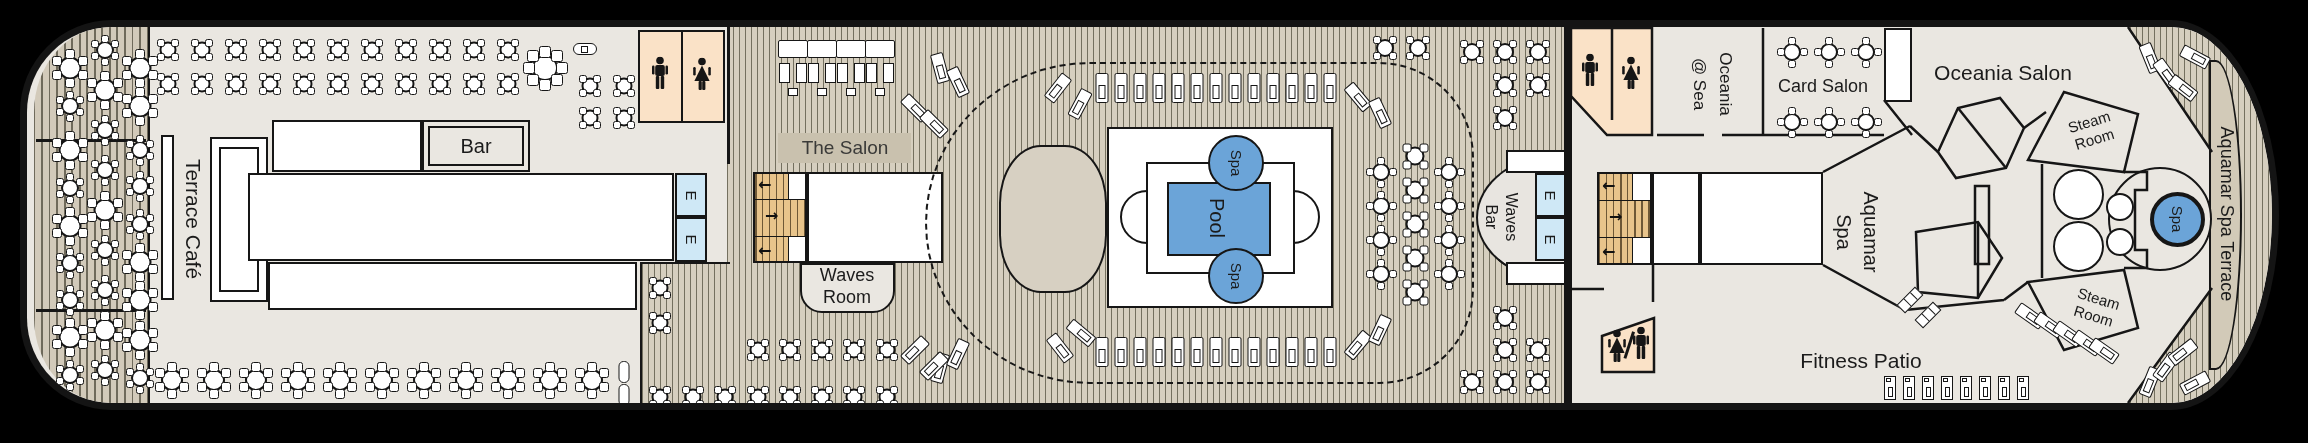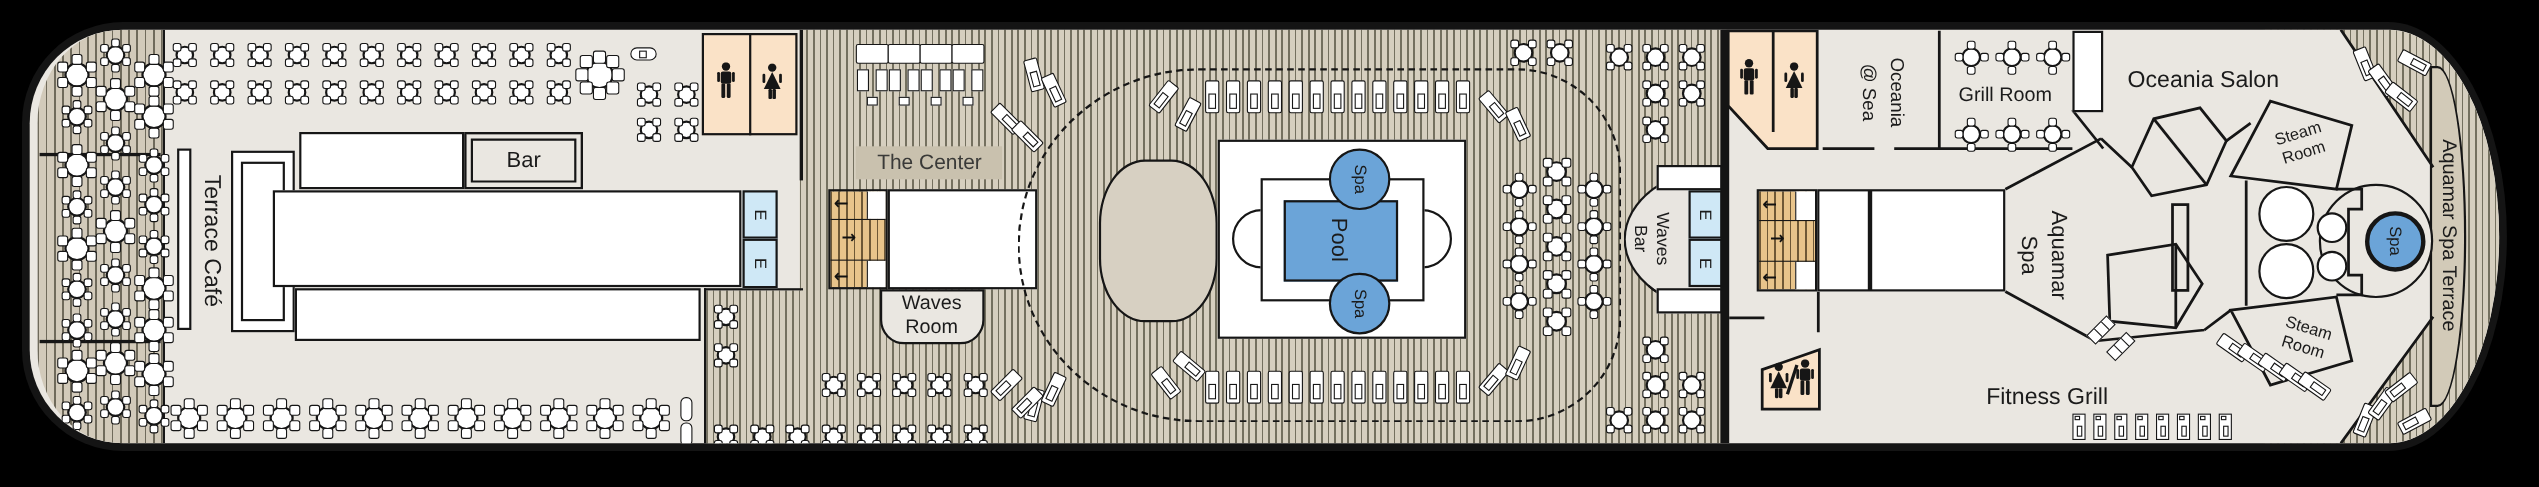--- a/index.html
+++ b/index.html
@@ -1379,21 +1379,21 @@
             </svg></div>
         </div>
 
       <div class="lbl" style="left:193px;top:219px;font-size:21px;transform:translate(-50%,-50%) rotate(90deg);">
           <span>Terrace Café</span>
         </div>
       <div class="lbl" style="left:476px;top:146px;font-size:20px;">
           <span>Bar</span>
         </div>
       <div class="lbl" style="left:845px;top:148px;font-size:19px;color:#3a3a38;">
-          <span>The Center</span>
+          <span>The Salon</span>
         </div>
       <div class="lbl" style="left:847px;top:287px;font-size:18px;">
         <span>Waves</span>
           <span>Room</span>
         </div>
       <div class="lbl" style="left:1217px;top:218px;font-size:20px;transform:translate(-50%,-50%) rotate(90deg);">
           <span>Pool</span>
         </div>
       <div class="lbl" style="left:1236px;top:163px;font-size:15px;transform:translate(-50%,-50%) rotate(90deg);">
           <span>Spa</span>
@@ -1403,39 +1403,39 @@
         </div>
       <div class="lbl" style="left:1501px;top:217px;font-size:16px;transform:translate(-50%,-50%) rotate(90deg);">
         <span>Waves</span>
           <span>Bar</span>
         </div>
       <div class="lbl" style="left:1712px;top:84px;font-size:17px;line-height:1.5;transform:translate(-50%,-50%) rotate(90deg);">
         <span>Oceania</span>
           <span>@ Sea</span>
         </div>
       <div class="lbl" style="left:1823px;top:87px;font-size:18px;">
-          <span>Grill Room</span>
+          <span>Card Salon</span>
         </div>
       <div class="lbl" style="left:2003px;top:73px;font-size:21px;">
           <span>Oceania Salon</span>
         </div>
       <div class="lbl" style="left:2092px;top:131px;font-size:15px;transform:translate(-50%,-50%) rotate(-17deg);">
         <span>Steam</span>
           <span>Room</span>
         </div>
       <div class="lbl" style="left:2096px;top:308px;font-size:15px;transform:translate(-50%,-50%) rotate(17deg);">
         <span>Steam</span>
           <span>Room</span>
         </div>
       <div class="lbl" style="left:1857px;top:232px;font-size:20px;line-height:1.35;transform:translate(-50%,-50%) rotate(90deg);">
         <span>Aquamar</span>
           <span>Spa</span>
         </div>
       <div class="lbl" style="left:1861px;top:361px;font-size:21px;">
-          <span>Fitness Grill</span>
+          <span>Fitness Patio</span>
         </div>
       <div class="lbl" style="left:2226px;top:214px;font-size:18px;transform:translate(-50%,-50%) rotate(90deg);">
           <span>Aquamar Spa Terrace</span>
         </div>
       <div class="lbl" style="left:2177px;top:219px;font-size:15px;transform:translate(-50%,-50%) rotate(90deg);">
           <span>Spa</span>
         </div>
 
     </div>
   </div>

